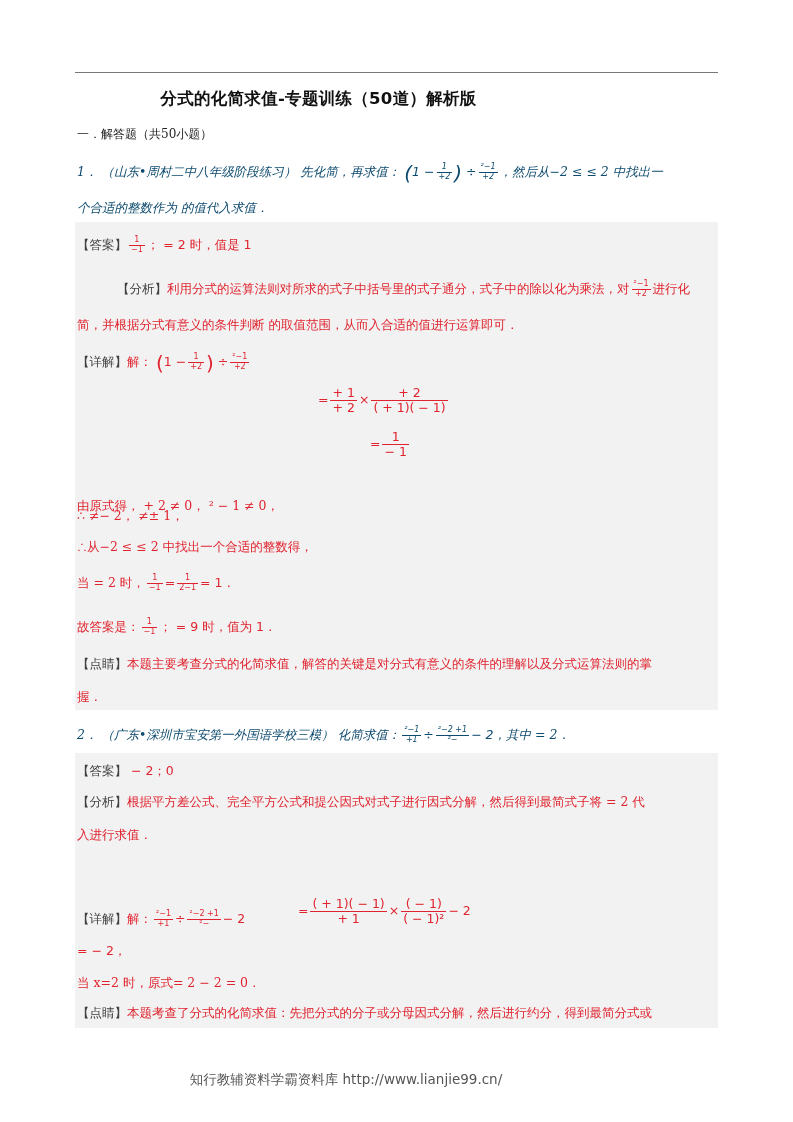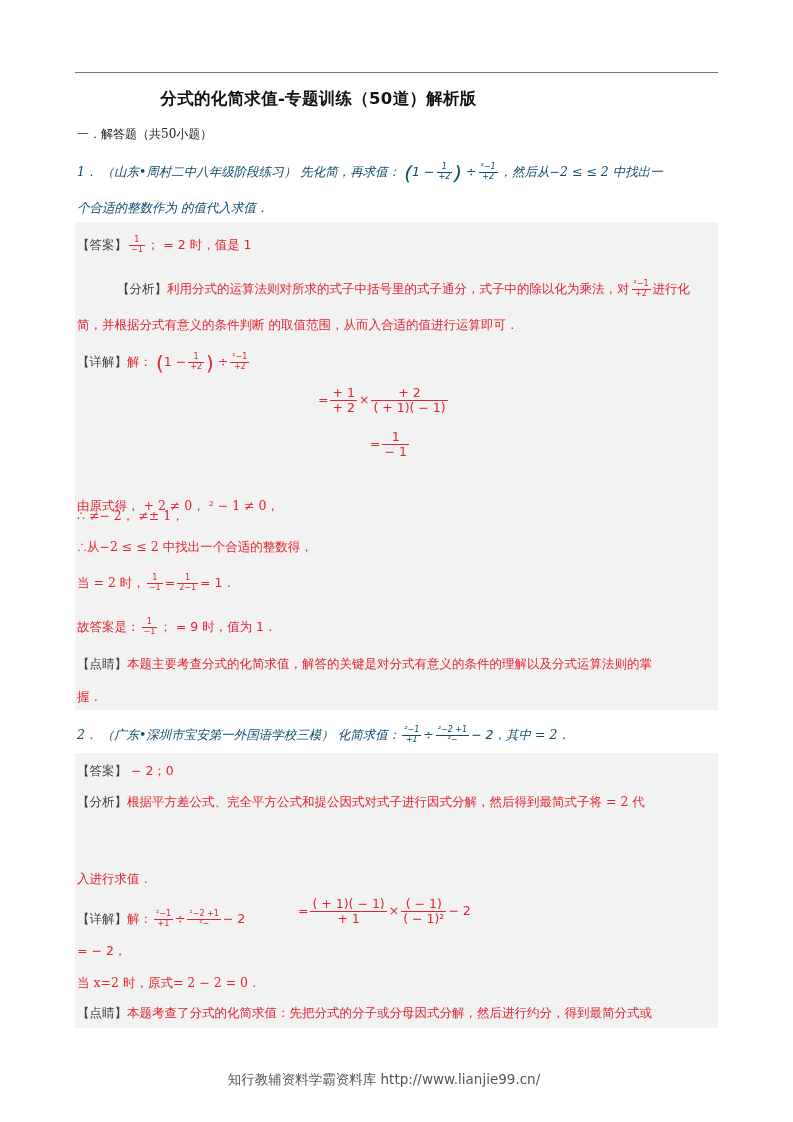--- a/index.html
+++ b/index.html
@@ -16,21 +16,21 @@
   .shade { position: absolute; left: 75px; width: 643px; background: #f2f2f2; }
   .frac { display: inline-block; vertical-align: middle; text-align: center; font-family: "DejaVu Sans", "Liberation Sans", sans-serif; margin: 0 2px; }
   .frac .n { display: block; border-bottom: 1px solid currentColor; padding: 0 2px; line-height: 1.1; }
   .frac .d { display: block; padding: 0 2px; line-height: 1.1; }
   .frac.sm { font-size: 8px; }
   .frac.md { font-size: 12.5px; }
   .paren { font-family: "DejaVu Sans", "Liberation Sans", sans-serif; font-size: 20px; vertical-align: middle; }
   .m { font-family: "DejaVu Sans", "Liberation Sans", sans-serif; }
   .center-eq { position: absolute; font-family: "DejaVu Sans", "Liberation Sans", sans-serif; font-size: 12.5px; white-space: nowrap; }
   .footer { position: absolute; top: 1071px; left: 0; width: 692px; text-align: center;
-            font-family: "DejaVu Sans", "Liberation Sans", sans-serif; font-size: 13.5px; color: #555; padding-left: 38px; }
+            font-family: "DejaVu Sans", "Liberation Sans", sans-serif; font-size: 13.5px; color: #555; }
 </style>
 </head>
 <body>
 
 <div class="rule"></div>
 <div class="title">分式的化简求值-专题训练（50道）解析版</div>
 <div class="section">一．解答题（共50小题）</div>
 
 <div class="line q" style="top:163px;">
   <span>1．</span>
@@ -89,21 +89,21 @@
 </div>
 
 <div class="shade" style="top:753px; height:275px;"></div>
 
 <div class="line red" style="top:762px;">
   <span class="lbl">【答案】</span><span class="m">  − 2；0</span>
 </div>
 <div class="line red" style="top:793px;">
   <span class="lbl">【分析】</span><span>根据平方差公式、完全平方公式和提公因式对式子进行因式分解，然后得到最简式子将   = 2 代</span>
 </div>
-<div class="line red" style="top:826px;margin-top:44px;">入进行求值．</div>
+<div class="line red" style="top:826px;">入进行求值．</div>
 
 <div class="line red" style="top:862px;margin-top:48px;">
   <span class="lbl">【详解】</span><span>解：</span><span class="frac sm"><span class="n">²−1</span><span class="d">+1</span></span><span class="m">÷</span><span class="frac sm"><span class="n">²−2  +1</span><span class="d">²−</span></span><span class="m">− 2</span>
 </div>
 
 <div class="center-eq red" style="left:298px; top:897px;">
   <span>=</span><span class="frac md"><span class="n">(   + 1)(   − 1)</span><span class="d">+ 1</span></span><span>×</span><span class="frac md"><span class="n">(   − 1)</span><span class="d">(   − 1)²</span></span><span>− 2</span>
 </div>
 
 <div class="line red m" style="top:942px;">=    − 2，</div>

